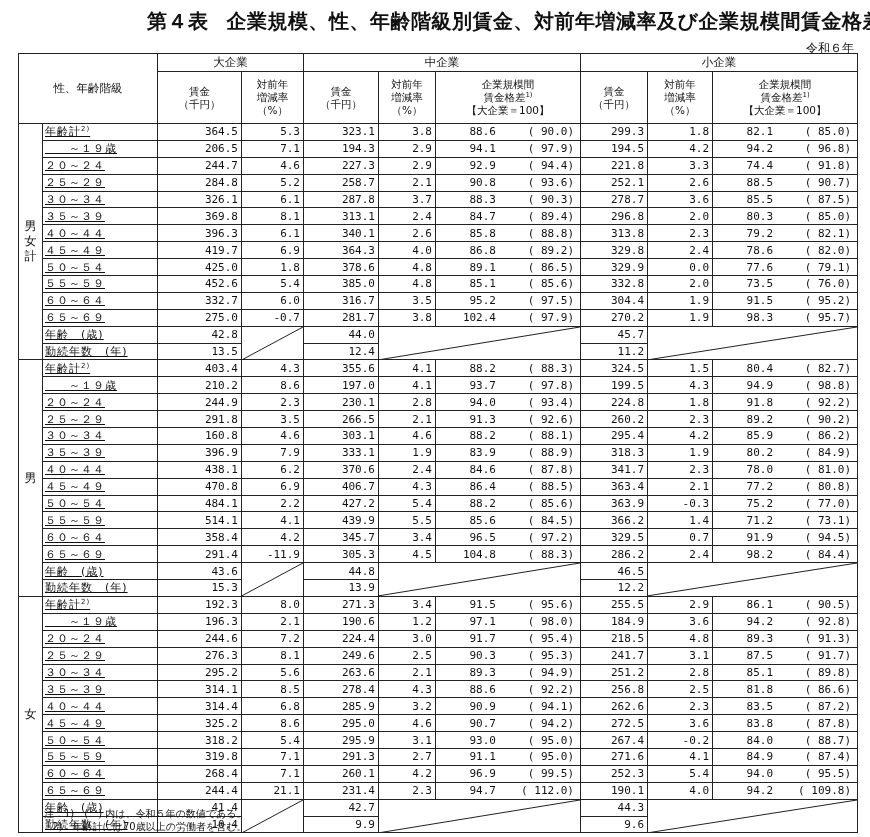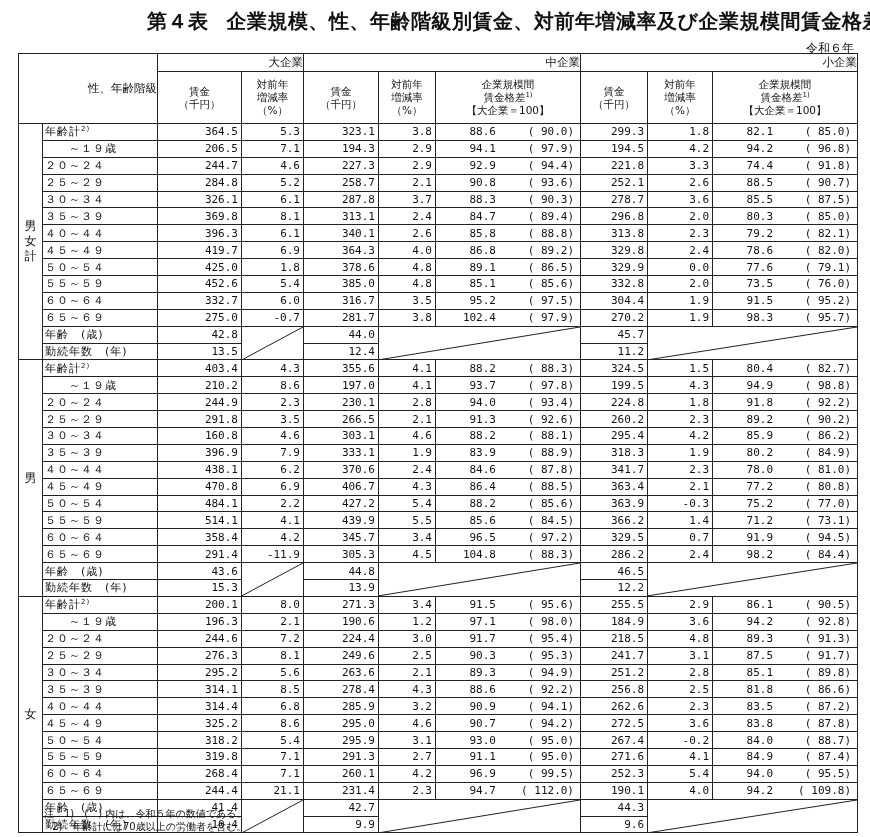--- a/index.html
+++ b/index.html
@@ -5,32 +5,32 @@
   html, body { margin:0; padding:0; background:#ffffff; }
   body { width:870px; height:837px; position:relative; overflow:hidden;
          font-family:"DejaVu Sans", "Liberation Sans", sans-serif; color:#111; }
   .title { position:absolute; left:0; top:8px; width:870px; text-align:right;
            font-size:20px; font-weight:bold; letter-spacing:0.5px;padding-left:13px; }
   .title .num { margin-right:18px; }
   .era { position:absolute; right:16px; top:40px; font-size:12px; }
   table.main { position:absolute; left:18px; top:53px; border-collapse:collapse;
                table-layout:fixed; width:839px; font-size:11px; }
   table.main td, table.main th { padding:0; border:1px solid #222; font-weight:normal; }
-  .hdr1 th { height:17px; text-align:right; font-size:11.5px; border-bottom:1px solid #222; }
+  .hdr1 th { height:17px; text-align:center; font-size:11.5px; border-bottom:1px solid #222; }
   .hdr2 th { height:51px; text-align:center; line-height:13px; font-size:10.5px; vertical-align:middle; }
   .hdr-label { font-size:11.5px; }
   sup { font-size:7px; vertical-align:top; position:relative; top:-2px; }
   .row td { height:15.9px; line-height:15px; border-top:none; border-bottom:none; }
   .row.first td { border-top:1px solid #222; }
   .row.sum1 td { border-top:1px solid #222; }
   .num-cell { text-align:right; padding-right:3px !important; font-family:"DejaVu Sans Mono","Liberation Mono",monospace; font-size:11px; }
   .gap-cell { font-family:"DejaVu Sans Mono","Liberation Mono",monospace; font-size:11px; white-space:pre; padding-left:8px !important; }
   .gap-cell .g1 { display:inline-block; width:52px; text-align:right; }
   .gap-cell .g2 { display:inline-block; width:78px; text-align:right; }
-  .age-cell { font-size:11px; padding-left:2px !important; letter-spacing:1px; white-space:pre; border-left:1px solid #222; }
+  .age-cell { font-size:11px; padding-left:2px !important; letter-spacing:1px; white-space:pre; border-left:1px solid #222;text-decoration:underline; }
   .sex-cell { text-align:center; vertical-align:middle; font-size:12px; line-height:14px; border-bottom:1px solid #222 !important; }
   .slash { position:relative; border-bottom:1px solid #222 !important; }
   .slash svg { position:absolute; left:0; top:0; width:100%; height:100%; }
   .row.sum2 td { border-bottom:1px solid #222; }
   .notes { position:absolute; left:20px; top:807px; font-size:10px; line-height:13px;text-align:right; }
   .notes .n2 { }
   .notes .lbl { display:inline-block; width:44px; }
 </style>
 </head>
 <body>
@@ -425,21 +425,21 @@
         <td class="age-cell">勤続年数　(年)</td>
         <td class="num-cell">15.3</td>
         <td class="num-cell">13.9</td>
         <td class="num-cell">12.2</td>
       </tr>
       <tr class="row first">
         <td class="sex-cell" rowspan="14">
           <div>女</div>
         </td>
         <td class="age-cell"><span>年齢計</span><sup>2)</sup></td>
-        <td class="num-cell">200.1</td>
+        <td class="num-cell">192.3</td>
         <td class="num-cell">8.0</td>
         <td class="num-cell">271.3</td>
         <td class="num-cell">3.4</td>
         <td class="gap-cell"><span class="g1">91.5</span><span class="g2">( 95.6)</span></td>
         <td class="num-cell">255.5</td>
         <td class="num-cell">2.9</td>
         <td class="gap-cell"><span class="g1">86.1</span><span class="g2">( 90.5)</span></td>
       </tr>
       <tr class="row">
         <td class="age-cell"><span>　　～１９歳</span></td>

